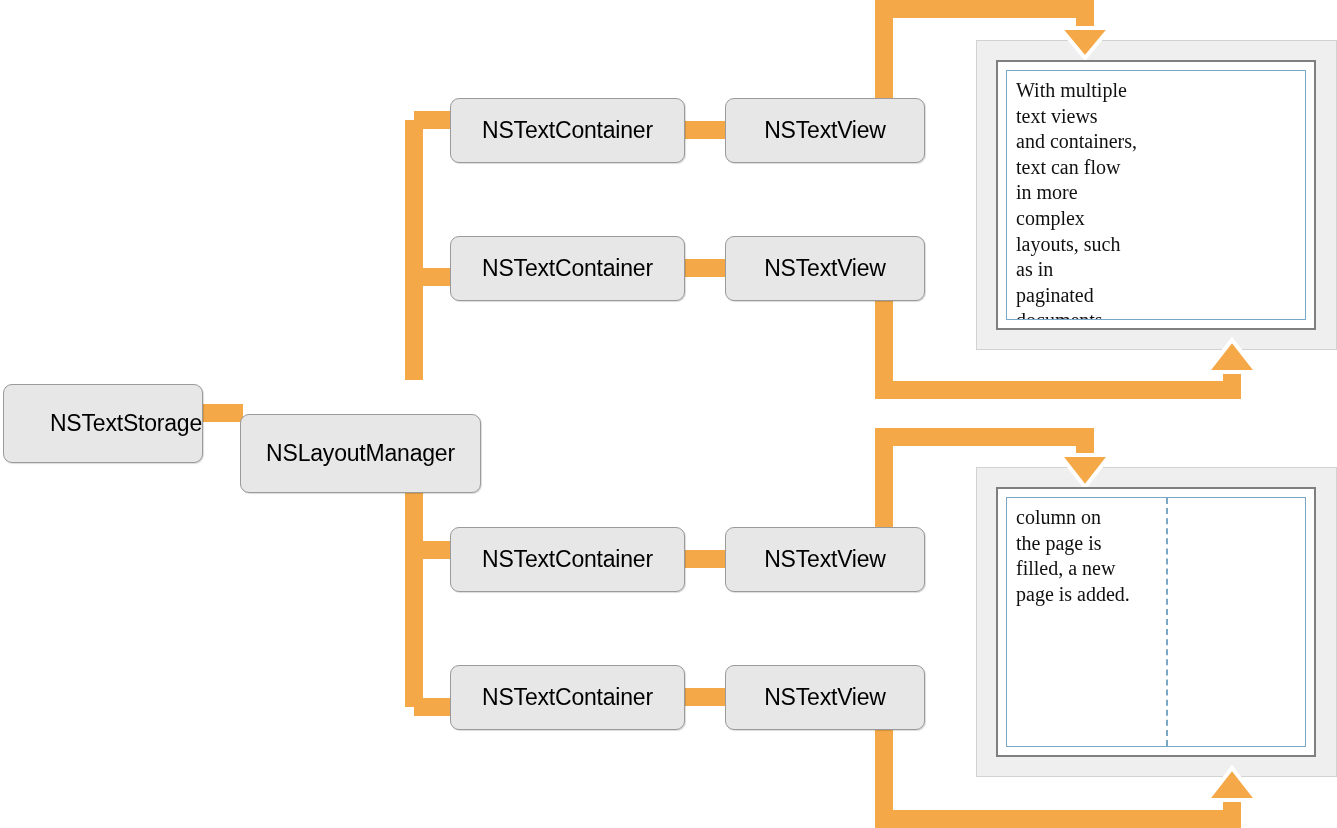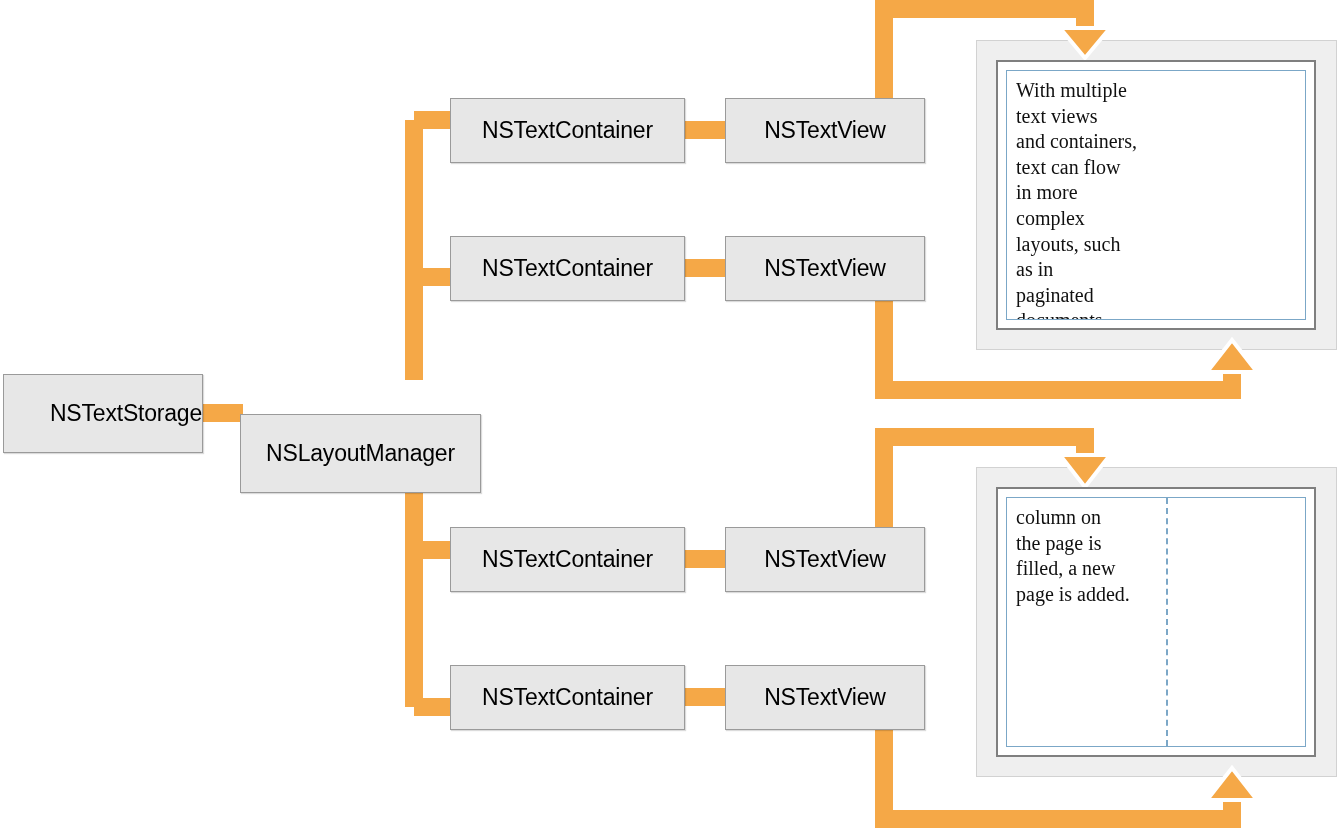--- a/index.html
+++ b/index.html
@@ -26,21 +26,21 @@
     width: 1337px;
     height: 828px;
   }
 
   
   .node {
     position: absolute;
     box-sizing: border-box;
     background: #e7e7e7;
     border: 1px solid #9a9a9a;
-    border-radius: 0;
+    border-radius: 9px;
     display: flex;
     align-items: center;
     justify-content: center;
     color: #000000;
     font-size: 23px;
     letter-spacing: -0.2px;
     white-space: nowrap;
     box-shadow: 1px 1px 1px rgba(0,0,0,0.14);
   }
 
@@ -149,21 +149,21 @@
   <div class="page" style="left:996px; top:487px; width:320px; height:270px;">
     <div class="page-inner" style="left:8px; top:8px; right:8px; bottom:8px;gap:21px;">
       <div class="col">column on
 the page is
 filled, a new
 page is added.</div>
       <div class="col divider"></div>
     </div>
   </div>
 
-  <div class="node" style="left:3px; top:374px; width:200px; height:79px;padding-left:46px;">
+  <div class="node" style="left:3px; top:384px; width:200px; height:79px;padding-left:46px;">
     <span>NSTextStorage</span>
   </div>
 
   <div class="node" style="left:240px; top:374px; width:241px; height:79px;margin-top:40px;">
     <span>NSLayoutManager</span>
   </div>
 
   <div class="node" style="left:450px; top:98px; width:235px; height:65px;">
     <span>NSTextContainer</span>
   </div>

